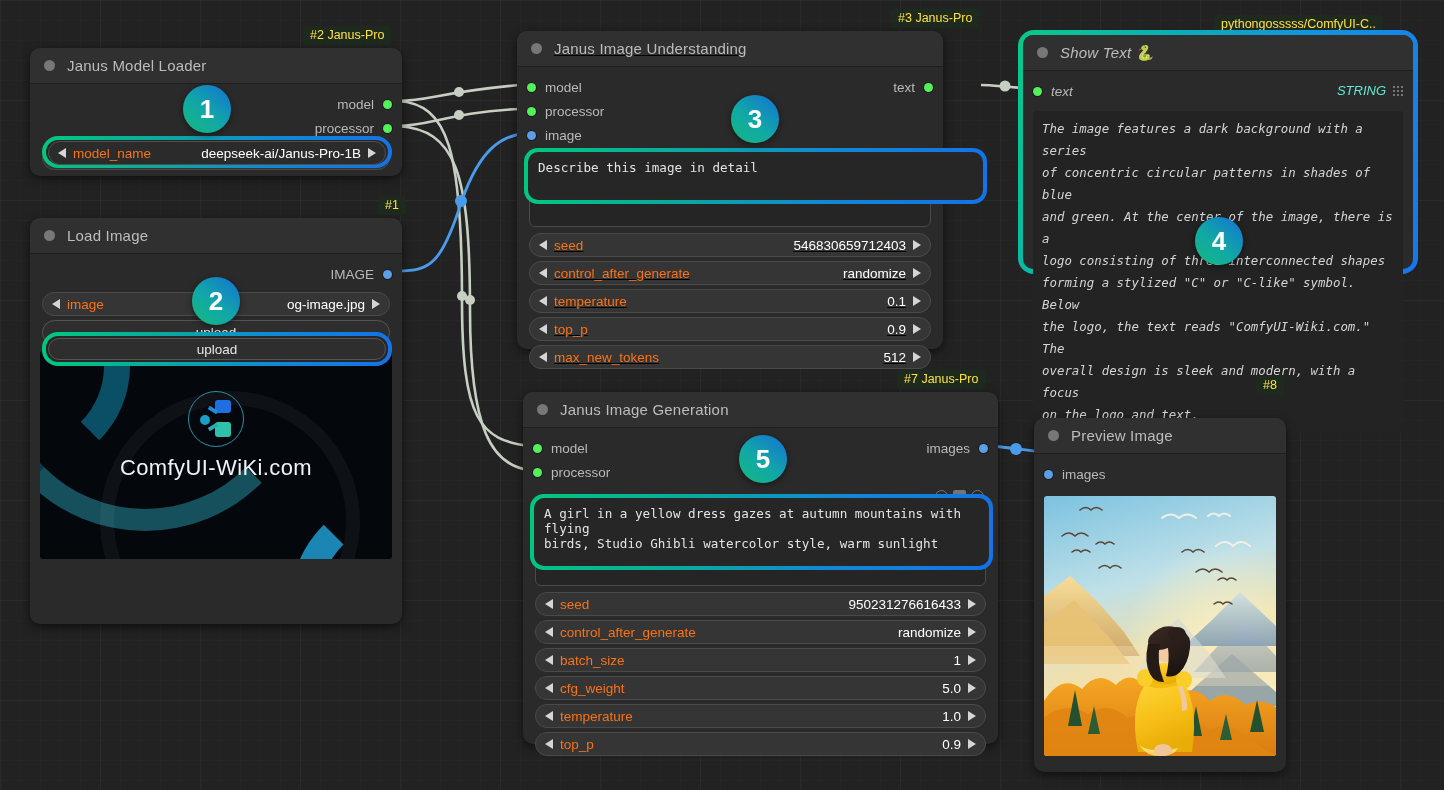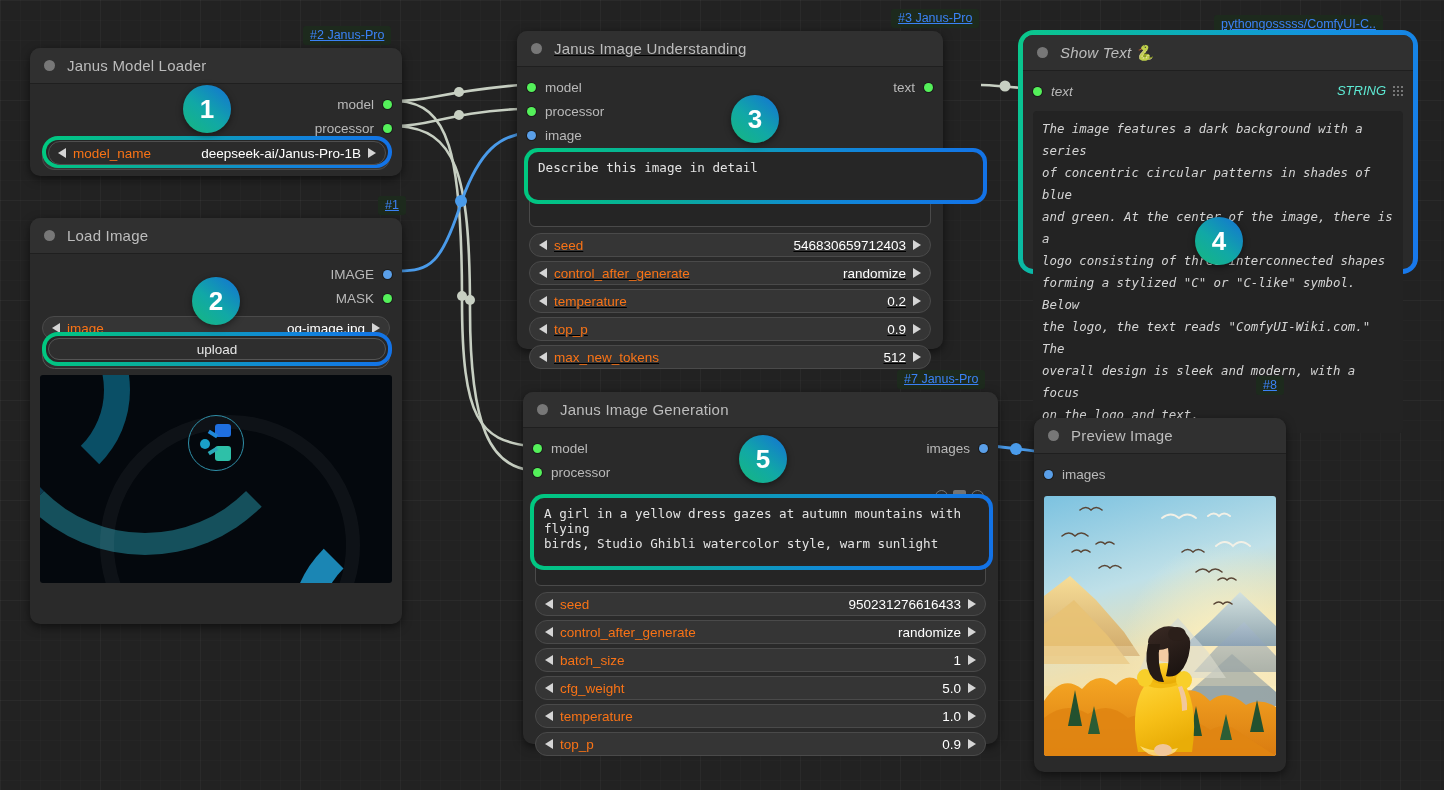--- a/index.html
+++ b/index.html
@@ -45,26 +45,25 @@
   .node-title-text {
     color: #bcbcbc; font-size: 15px; letter-spacing: .2px;
     white-space: nowrap;
   }
   .node-body { position: relative; padding: 8px 0 10px; }
 
   
   .node-badge {
     position: absolute;
     background: #1d2a1d;
-    color: #3b82f6;
+    color: #fde047;
     font-size: 12.5px;
     padding: 2px 7px 3px;
     border-radius: 3px;
     white-space: nowrap;
-    text-decoration: underline;
   }
 
   
   .slot-row { position: relative; height: 24px; }
   .slot {
     position: absolute; display: flex; align-items: center; height: 24px;
     font-size: 13.5px; color: #b9b9b9;
   }
   .slot.in { left: 10px; }
   .slot.out { right: 10px; flex-direction: row-reverse; }
@@ -294,26 +293,20 @@
   <div class="node" id="node-load-image" style="left:30px; top:218px; width:372px; height:406px;">
     <div class="node-title">
       <div class="dot-collapse"></div>
       <div class="node-title-text">Load Image</div>
     </div>
     <div class="node-body">
       <div class="slot-row">
         <div class="slot out">
           <div class="slot-dot dot-blue"></div>
           <span>IMAGE</span>
-        </div>
-      </div>
-      <div class="slot-row">
-        <div class="slot out">
-          <div class="slot-dot dot-green"></div>
-          <span>MASK</span>
         </div>
       </div>
       <div class="widget" style="margin-top:6px;">
         <div class="w-left">
           <div class="arrow-l"></div>
           <span class="wname">image</span>
         </div>
         <div class="w-right">
           <span class="wval">og-image.jpg</span>
           <div class="arrow-r"></div>
@@ -331,20 +324,21 @@
           <div class="arc" style="left:-40px; top:160px; width:200px; height:200px; border-width:22px; border-color:transparent transparent #2196c9 transparent;"></div>
           <div class="arc" style="left:250px; top:140px; width:230px; height:230px; border-width:28px; border-color:transparent transparent transparent #1b86b4;"></div>
           <div class="arc" style="left:60px; top:40px; width:260px; height:260px; border-width:14px; border-color:rgba(255,255,255,.045);"></div>
           <div class="wiki-logo">
             <div style="position:absolute; left:26px; top:8px; width:16px; height:13px; background:#1f6fe0; border-radius:3px;"></div>
             <div style="position:absolute; left:26px; top:30px; width:16px; height:15px; background:#2ec0a8; border-radius:3px;"></div>
             <div style="position:absolute; left:11px; top:23px; width:10px; height:10px; background:#1aa0c8; border-radius:50%;"></div>
             <div style="position:absolute; left:19px; top:16px; width:10px; height:4px; background:#2088d8; transform:rotate(32deg);"></div>
             <div style="position:absolute; left:19px; top:33px; width:10px; height:4px; background:#2aa9b8; transform:rotate(-32deg);"></div>
           </div>
+          <div class="wiki-text">ComfyUI-WiKi.com</div>
         </div>
       </div>
     </div>
   </div>
   <div class="ring" style="left:42px; top:332px; width:350px; height:34px;">
       <div class="ring-inner"></div>
     </div>
   <div class="btn-widget" style="position:absolute; left:48px; top:338px; width:338px; margin:0; height:22px;">upload</div>
   <div class="step" style="left:192px; top:277px;">2</div>
 
@@ -404,21 +398,21 @@
             <span class="wval">randomize</span>
           <div class="arrow-r"></div>
           </div>
       </div>
       <div class="widget">
         <div class="w-left">
             <div class="arrow-l"></div>
           <span class="wname">temperature</span>
           </div>
         <div class="w-right">
-            <span class="wval">0.2</span>
+            <span class="wval">0.1</span>
           <div class="arrow-r"></div>
           </div>
       </div>
       <div class="widget">
         <div class="w-left">
             <div class="arrow-l"></div>
           <span class="wname">top_p</span>
           </div>
         <div class="w-right">
             <span class="wval">0.9</span>

